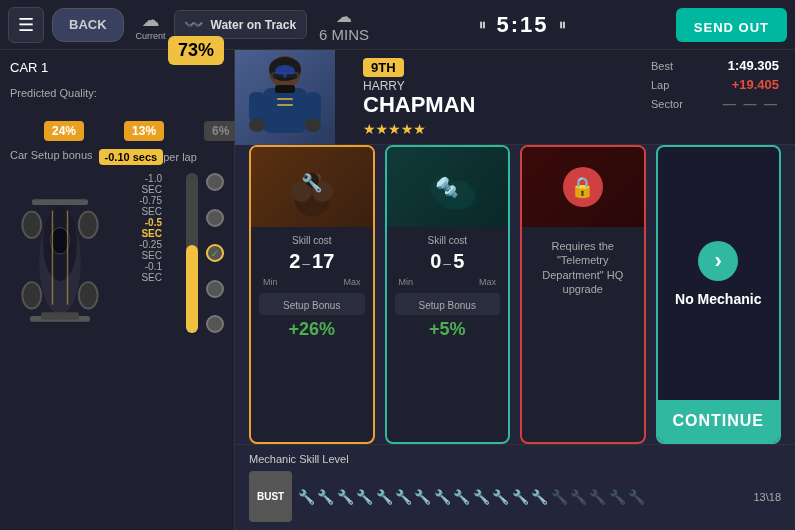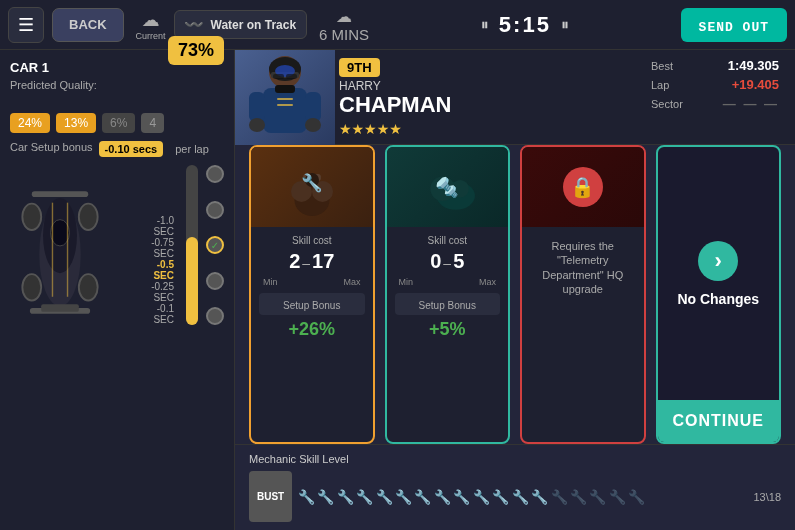--- a/index.html
+++ b/index.html
@@ -27,21 +27,21 @@
       border: 1px solid #444;
       border-radius: 6px;
       display: flex; align-items: center; justify-content: center;
       cursor: pointer;
     }
     .menu-btn span { color: #fff; font-size: 18px; }
     .back-btn {
       height: 34px; padding: 0 16px;
       background: #3a4060;
       border: 1px solid #555;
-      border-radius: 7px;
+      border-radius: 12px;
       color: #ccc;
       font-size: 13px;
       font-weight: bold;
       cursor: pointer;
       display: flex; align-items: center;
     }
     .weather-current {
       display: flex; align-items: center; flex-direction: column;
       margin-left: 4px;
     }
@@ -71,80 +71,80 @@
     .send-out-btn {
       height: 34px; padding: 12px 18px;
       background: #00b8a0;
       border: none;
       border-radius: 6px;
       color: #fff;
       font-size: 13px;
       font-weight: bold;
       cursor: pointer;
       letter-spacing: 1px;
-      font-family: Liberation Mono, monospace;
     }
 
     
     .main-content {
       display: flex;
       height: calc(530px - 50px);
     }
 
     
     .left-panel {
       width: 235px;
       background: #1e2030;
       border-right: 1px solid #333;
       padding: 10px;
       flex-shrink: 0;
     }
-    .car-title { font-size: 13px; color: #fff; font-weight: bold; margin-bottom: 4px; }
+    .car-title { font-size: 13px; color: #fff; font-weight: normal; margin-bottom: 12px; }
     .predicted-quality { font-size: 11px; color: #aaa; margin-bottom: 18px; }
     .quality-badge {
       float: right;
       background: #f0c040;
       color: #000;
       font-size: 18px;
       font-weight: bold;
       padding: 4px 10px;
       border-radius: 6px;
       margin-top: -24px;
     }
     .stat-badges {
       display: flex; gap: 6px; margin-bottom: 8px; margin-top: 4px;
     }
     .stat-badge {
       background: #e8a020;
       color: #fff;
       font-size: 12px;
-      font-weight: normal;
+      font-weight: bold;
       padding: 3px 8px;
       border-radius: 4px;
+      margin-left: 34px;
     }
     .stat-badge.gray {
       background: #444;
       color: #888;
     }
     .stat-badge.num { background: #555; color: #999; }
 
     .setup-bonus-label {
       font-size: 11px; color: #aaa; margin-bottom: 4px;
     }
     .setup-bonus-value {
       display: inline-block;
       background: #f0c040;
       color: #000;
       font-size: 11px;
       font-weight: bold;
       padding: 2px 6px;
       border-radius: 4px;
       margin-left: 6px;
     }
-    .per-lap { font-size: 11px; color: #aaa; margin-left: 12px; }
+    .per-lap { font-size: 11px; color: #aaa; margin-left: 0; }
     .car-image {
       width: 120px;
       height: 160px;
       position: relative;
       flex-shrink: 0;
     }
     .slider-label {
       font-size: 10px;
       color: #aaa;
       text-align: right;
@@ -175,21 +175,21 @@
       overflow: hidden;
     }
     .driver-photo-figure {
       width: 100%;
       height: 100%;
       display: flex;
       align-items: flex-end;
       justify-content: center;
     }
     .driver-info {
-      padding: 8px 4px;
+      padding: 8px 28px;
       flex: 1;
     }
     .position-badge {
       display: inline-block;
       background: #f0c040;
       color: #000;
       font-size: 13px;
       font-weight: bold;
       padding: 2px 8px;
       border-radius: 4px;
@@ -323,24 +323,24 @@
     .wrench-icons { display: flex; gap: 2px; flex-wrap: wrap; flex: 1; }
     .wrench { font-size: 14px; }
     .wrench.active { color: #ccc; }
     .wrench.inactive { color: #444; }
     .skill-count { font-size: 11px; color: #aaa; margin-left: 4px; }
 
     
     .labels-col {
       display: flex;
       flex-direction: column;
-      justify-content: flex-end;
+      justify-content: flex-start;
       height: 160px;
       align-items: flex-end;
-      margin-right: 8px;
+      margin-right: 20px;
     }
     .bar-col {
       width: 12px;
       background: #444;
       border-radius: 6px;
       position: relative;
       height: 160px;
     }
     .bar-fill {
       position: absolute;
@@ -603,21 +603,21 @@
           </div>
         </div>
         <div class="card-body">
           <div class="locked-text">Requires the "Telemetry Department" HQ upgrade</div>
         </div>
       </div>
 
       <div class="card no-changes-card">
         <div style="flex:1; display:flex; flex-direction:column; align-items:center; justify-content:center; gap:10px; padding:10px;">
           <div class="no-changes-arrow">›</div>
-          <div class="no-changes-label">No Changes</div>
+          <div class="no-changes-label">No Mechanic</div>
         </div>
         <div class="continue-btn">CONTINUE</div>
       </div>
 
     </div>
 
     <div class="mechanic-skill-section">
       <div class="mechanic-skill-label">Mechanic Skill Level</div>
       <div class="mechanic-skill-row">
         <span class="bust-badge">BUST</span>

